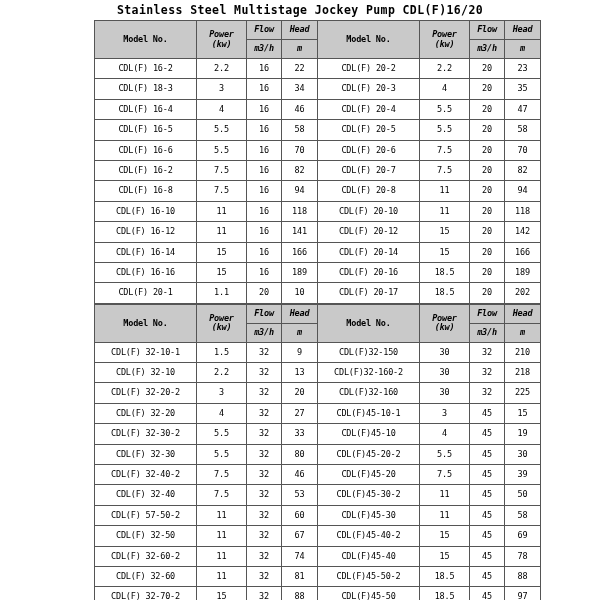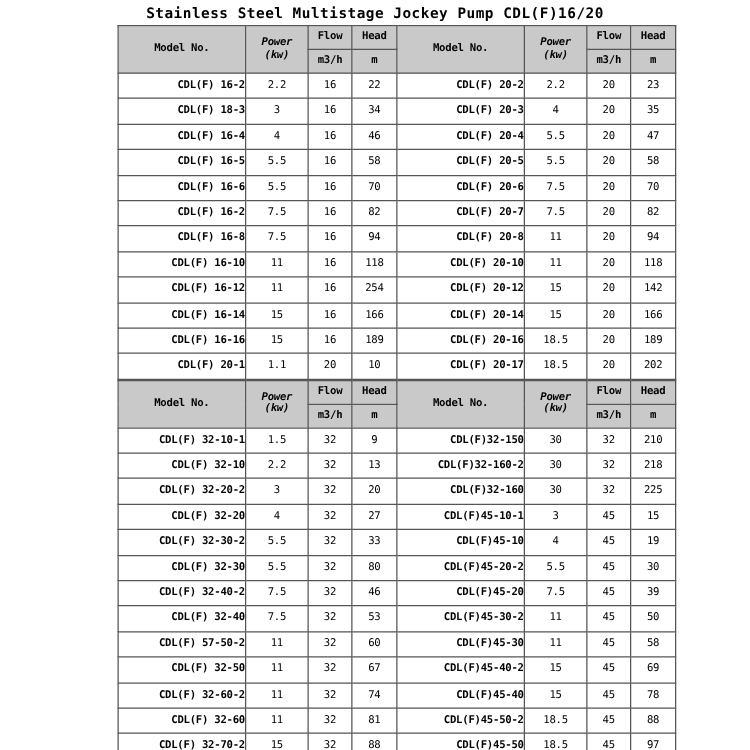--- a/index.html
+++ b/index.html
@@ -61,28 +61,27 @@
 
   table.spec th {
     background: #c9c9c9;
     font-weight: bold;
     text-align: center;
     vertical-align: middle;
   }
 
   .hdr-model   { height: 36px; }
   .hdr-power   { height: 36px; font-style: italic; }
-  .hdr-unitbox { height: 18px; }
+  .hdr-unitbox { height: 18px; font-style: italic; }
 
   td.c-model {
-    text-align: right;
+    text-align: center;
     padding-left: 3px;
     height: 19.4px;
     white-space: nowrap;
-    font-weight: bold;
   }
 
   td.c-num {
     text-align: center;
     height: 19.4px;
   }
 
   
   col.w-model { width: 102px; }
   col.w-power { width: 50px; }
@@ -211,21 +210,21 @@
             <td class="c-num">118</td>
             <td class="c-model">CDL(F) 20-10</td>
             <td class="c-num">11</td>
             <td class="c-num">20</td>
             <td class="c-num">118</td>
           </tr>
           <tr>
             <td class="c-model">CDL(F) 16-12</td>
             <td class="c-num">11</td>
             <td class="c-num">16</td>
-            <td class="c-num">254</td>
+            <td class="c-num">141</td>
             <td class="c-model">CDL(F) 20-12</td>
             <td class="c-num">15</td>
             <td class="c-num">20</td>
             <td class="c-num">142</td>
           </tr>
           <tr>
             <td class="c-model">CDL(F) 16-14</td>
             <td class="c-num">15</td>
             <td class="c-num">16</td>
             <td class="c-num">166</td>

